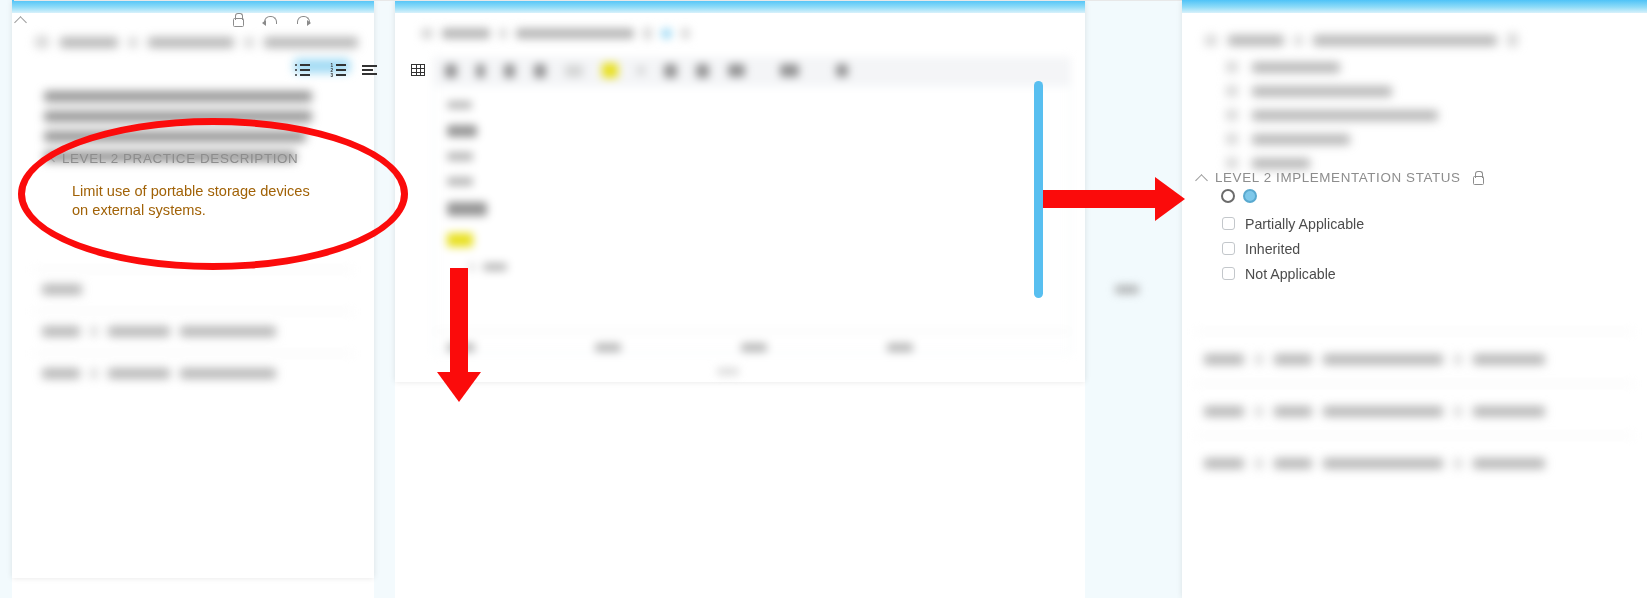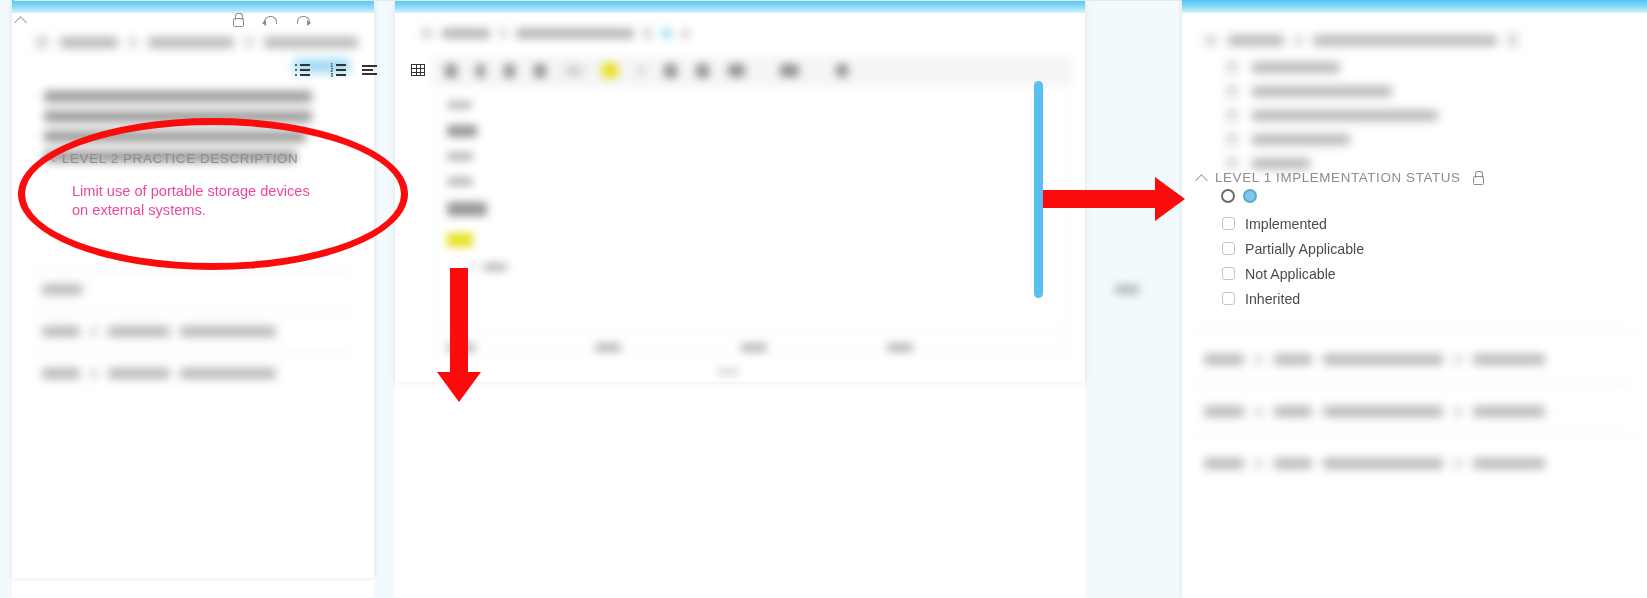--- a/index.html
+++ b/index.html
@@ -49,21 +49,21 @@
                        border:1.3px solid #8d8d8d; border-bottom:none;
                        border-radius:3px 3px 0 0; }
 
   .toggle-row { display: flex; align-items: center; gap: 8px; }
   .dot { width: 14px; height: 14px; border-radius: 50%; }
   .dot.empty  { border: 2px solid #6b6b6b; background: #fff; }
   .dot.filled { border: 2px solid #59a9cf; background: #7ec8ea; }
 
   .code-link { color: #45c0e8; font-size: 14.5px; letter-spacing: .3px; }
 
-  .desc-text { font-size: 14.6px; color: #ec4899; line-height: 1.33; }
+  .desc-text { font-size: 14.6px; color: #a16207; line-height: 1.33; }
 
   
   #center-top { left: 395px; top: 0; width: 690px; height: 382px;
                 box-shadow: 0 0 6px rgba(0,0,0,.10); }
   #center-top-body { position:absolute; left:0; top:13px; width:100%; height:369px; background:#fff; }
   .vscroll { position: absolute; right: 0; top: 0; width: 9px; border-radius: 5px; }
 
   
   #center-bottom { left: 395px; top: 392px; width: 690px; height: 206px;
                    background: #fff; box-shadow: 0 -1px 4px rgba(0,0,0,.06); }
@@ -388,45 +388,41 @@
             <div class="bar lite" style="width:12px;height:12px;"></div>
               <div class="bar" style="width:58px;"></div>
             </div>
         </div>
       </div>
 
       <div style="position:absolute;left:0;top:157px;width:100%;">
         <div style="padding:0 22px 0 13px;">
           <div class="sec-head">
             <span class="caret"></span>
-            <span class="sec-title">LEVEL 1 IMPLEMENTATION STATUS</span>
+            <span class="sec-title">LEVEL 2 IMPLEMENTATION STATUS</span>
             <span class="lock-icon"></span>
           </div>
 
           <div class="toggle-row" style="margin:4px 0 0 26px;">
             <span class="dot empty"></span>
             <span class="dot filled"></span>
           </div>
 
           <div style="margin:11px 0 0 27px;display:flex;flex-direction:column;gap:6px;">
             <div class="chk-row">
               <span class="chk-box"></span>
-              <span class="chk-label">Implemented</span>
+              <span class="chk-label">Partially Applicable</span>
             </div>
             <div class="chk-row">
               <span class="chk-box"></span>
-              <span class="chk-label">Partially Applicable</span>
+              <span class="chk-label">Inherited</span>
             </div>
             <div class="chk-row">
               <span class="chk-box"></span>
               <span class="chk-label">Not Applicable</span>
-            </div>
-            <div class="chk-row">
-              <span class="chk-box"></span>
-              <span class="chk-label">Inherited</span>
             </div>
           </div>
         </div>
       </div>
 
       <div class="blur-heavy" style="position:absolute;left:0;top:314px;width:100%;height:190px;">
         <div class="divline" style="margin:4px 14px 0 14px;width:auto;"></div>
         <div style="display:flex;align-items:center;gap:11px;padding:22px 0 0 22px;">
           <div class="bar" style="width:40px;"></div>
             <div class="bar lite" style="width:8px;"></div>

